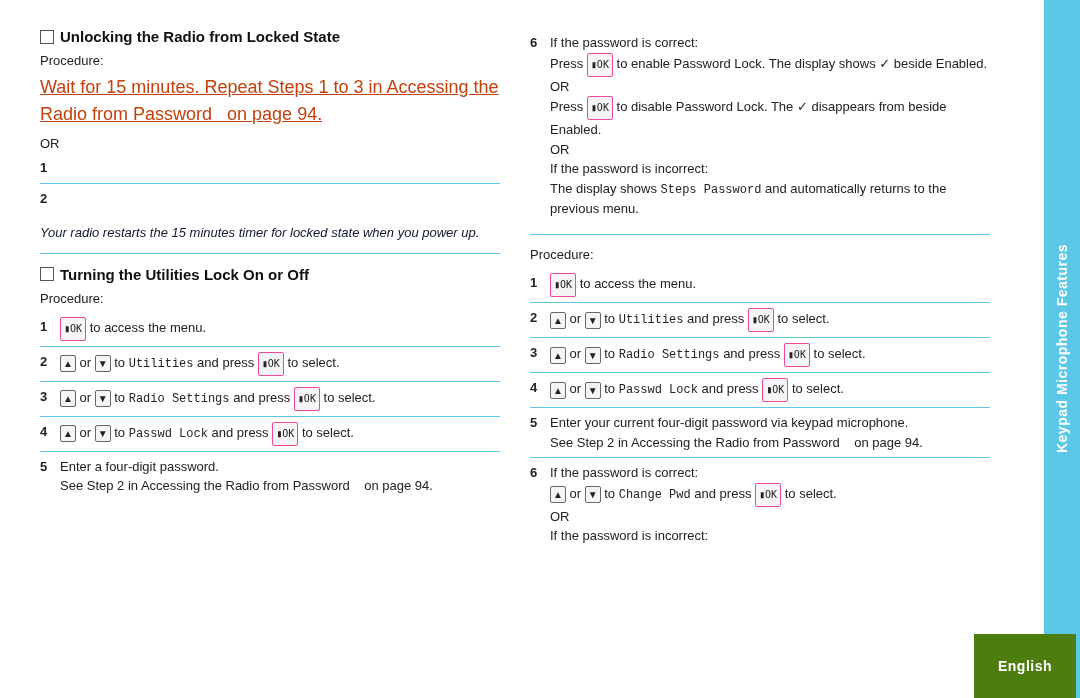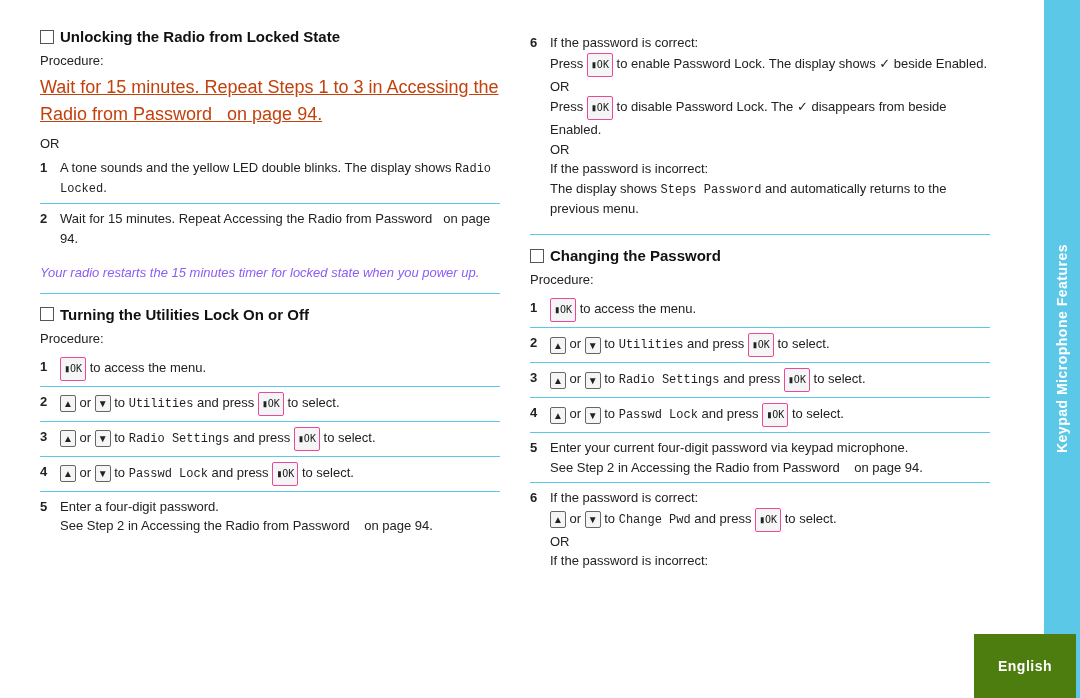--- a/index.html
+++ b/index.html
@@ -140,21 +140,21 @@
     code {
       font-family: 'Courier New', Courier, monospace;
       font-size: 12px;
     }
 
     
     .italic-note {
       font-style: italic;
       font-size: 13px;
       line-height: 1.5;
-      color: #8b5cf6;
+      color: #0f172a;
       margin: 10px 0;
     }
 
     
     .section-divider {
       border: none;
       border-top: 1px solid #5bc8e8;
       margin: 10px 0 12px 0;
     }
 
@@ -224,29 +224,23 @@
       <div class="procedure-label">Procedure:</div>
 
       <div class="procedure-text">
         <span>Wait for 15 minutes. Repeat Steps 1 to 3 in Accessing the Radio from Password&nbsp;&nbsp;&nbsp;on page 94.</span>
       </div>
       <div class="or-text">OR</div>
 
       <ul class="numbered-list">
         <li>
           <span class="list-num">1</span>
-          <span class="list-content">
-            A tone sounds and the yellow LED double blinks. The display shows <code>Radio Locked</code>.
-          </span>
         </li>
         <li>
           <span class="list-num">2</span>
-          <span class="list-content">
-            Wait for 15 minutes. Repeat Accessing the Radio from Password&nbsp;&nbsp; on page 94.
-          </span>
         </li>
       </ul>
 
       <div class="italic-note">Your radio restarts the 15 minutes timer for locked state when you power up.</div>
 
       <hr class="section-divider">
 
       <div class="section-heading">
         <span class="heading-icon"></span>
         <span>Turning the Utilities Lock On or Off</span>
@@ -302,24 +296,20 @@
             Press <span class="kbd">▮OK</span> to disable Password Lock. The ✓ disappears from beside Enabled.<br>
             <span class="or-text">OR</span><br>
             If the password is incorrect:<br>
             The display shows <code>Steps Password</code> and automatically returns to the previous menu.
           </span>
         </li>
       </ul>
 
       <hr class="section-divider">
 
-      <div class="section-heading">
-        <span class="heading-icon"></span>
-        <span>Changing the Password</span>
-      </div>
 
       <div class="procedure-label">Procedure:</div>
 
       <ul class="numbered-list">
         <li>
           <span class="list-num">1</span>
           <span class="list-content">
             <span class="kbd">▮OK</span> to access the menu.
           </span>
         </li>

